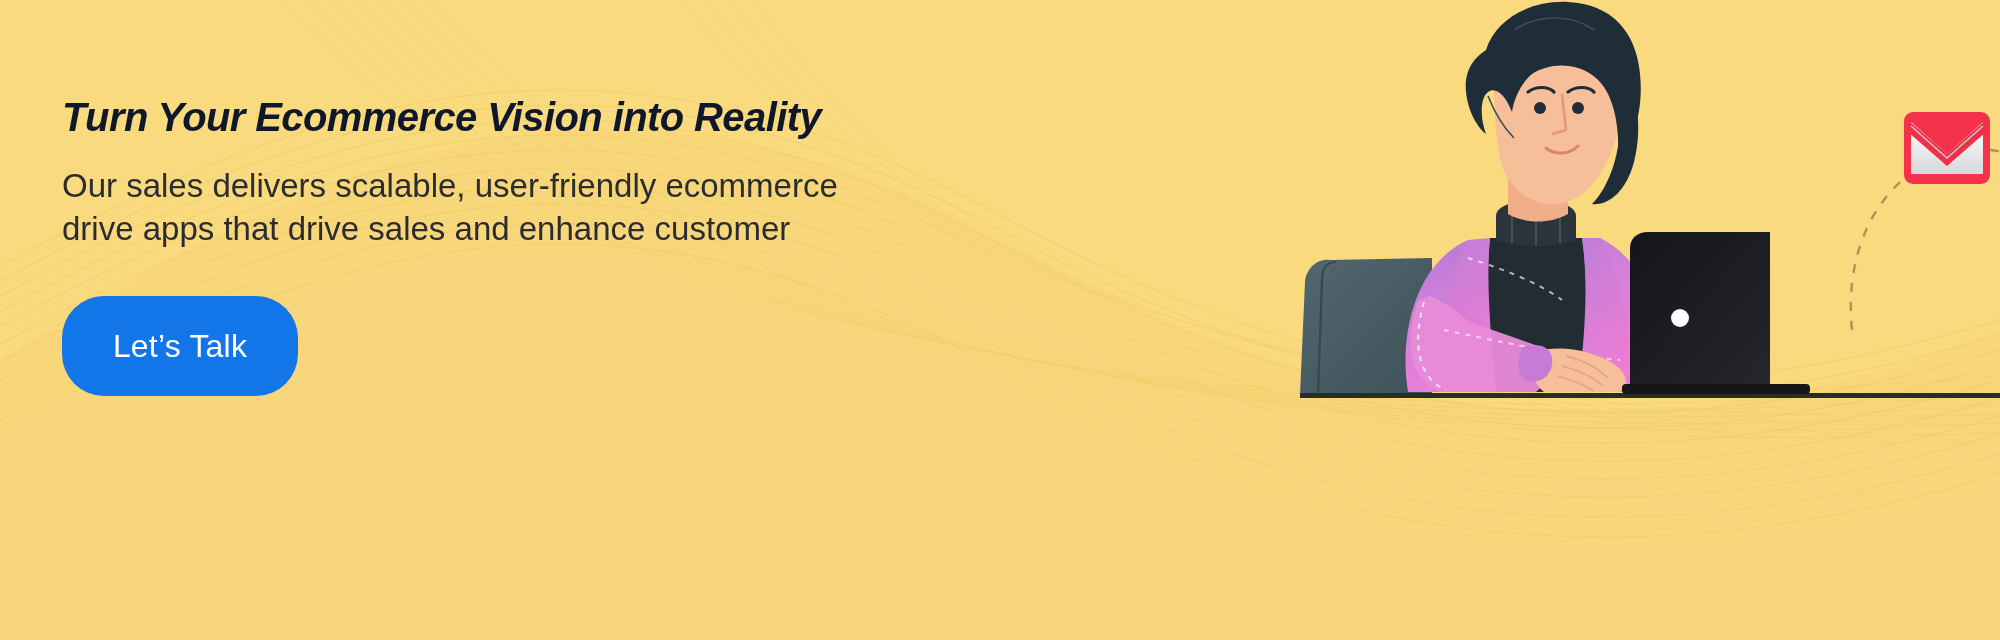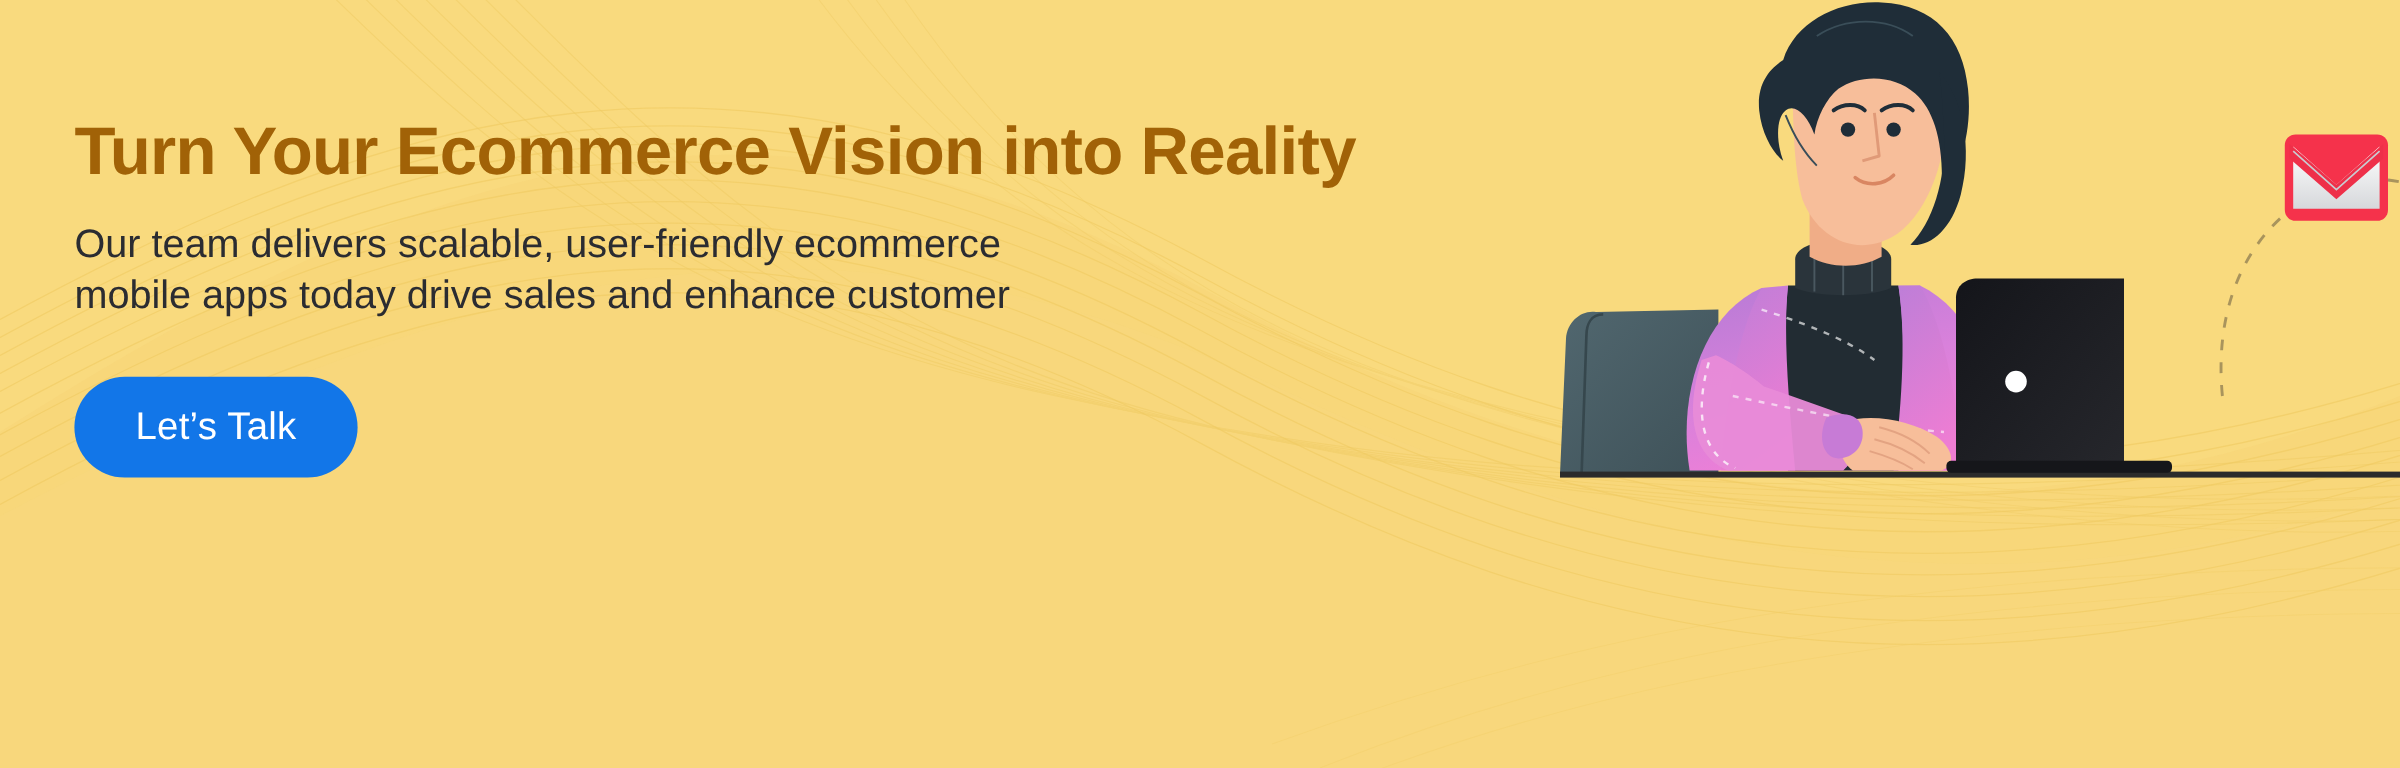--- a/index.html
+++ b/index.html
@@ -2,27 +2,27 @@
 <html><head>
 <meta charset="utf-8">
 <style>
   html,body{margin:0;padding:0;}
   body{width:2000px;height:640px;overflow:hidden;background:#F9DA7E;
        font-family:"Liberation Sans",sans-serif;}
   .banner{position:relative;width:2000px;height:640px;overflow:hidden;
           background:#F9DA7E;}
   .bg-waves{position:absolute;inset:0;width:2000px;height:640px;pointer-events:none;}
   .content{position:absolute;left:62px;top:96px;width:1000px;z-index:5;}
-  .headline{font-size:56px;font-weight:700;color:#a16207;letter-spacing:-0.6px;
-            line-height:1.08;margin:0 0 26px 0;white-space:nowrap;}
+  .headline{font-size:40px;font-weight:700;color:#0f172a;letter-spacing:-0.6px;
+            line-height:1.08;margin:0 0 26px 0;white-space:nowrap;font-style:italic;}
   .subcopy{font-size:33px;font-weight:400;color:#2B2C31;line-height:1.29;
            margin:0;max-width:800px;}
   .cta-wrap{margin-top:46px;}
   .cta{display:inline-flex;align-items:center;justify-content:center;
-       min-width:236px;height:84px;padding:0 38px;border:none;border-radius:42px;
+       min-width:236px;height:100px;padding:0 38px;border:none;border-radius:42px;
        background:#1276E8;color:#FFFFFF;font-size:32px;font-weight:500;
        font-family:"Liberation Sans",sans-serif;cursor:pointer;letter-spacing:0.2px;}
   .illus{position:absolute;right:0;top:0;width:700px;height:640px;z-index:4;}
 </style>
 </head>
 <body>
 
 <div class="banner">
 
   <svg class="bg-waves" viewBox="0 0 2000 640" preserveAspectRatio="none" aria-hidden="true">
@@ -69,22 +69,22 @@
         <path d="M1100,640 C1300,560 1500,520 1760,500 C1880,492 1980,490 2060,492"></path>
         <path d="M1100,660 C1300,580 1500,540 1760,520 C1880,512 1980,510 2060,512"></path>
         <path d="M1060,620 C1280,540 1480,500 1740,482 C1870,474 1980,472 2060,474"></path>
       </g>
     </g>
   </svg>
 
   <div class="content">
     <h1 class="headline">Turn Your Ecommerce Vision into Reality</h1>
     <p class="subcopy">
-      <span>Our team delivers scalable, user-friendly ecommerce</span><br>
-      <span>mobile apps today drive sales and enhance customer</span><br>
+      <span>Our sales delivers scalable, user-friendly ecommerce</span><br>
+      <span>drive apps that drive sales and enhance customer</span><br>
     </p>
     <div class="cta-wrap">
       <button class="cta">Let’s Talk</button>
     </div>
   </div>
 
   <svg class="illus" viewBox="0 0 700 640" preserveAspectRatio="xMidYMid meet" aria-hidden="true">
     <defs>
       <linearGradient id="jacket" x1="0.1" y1="0" x2="0.55" y2="1">
         <stop offset="0" stop-color="#B87BD6"></stop>

